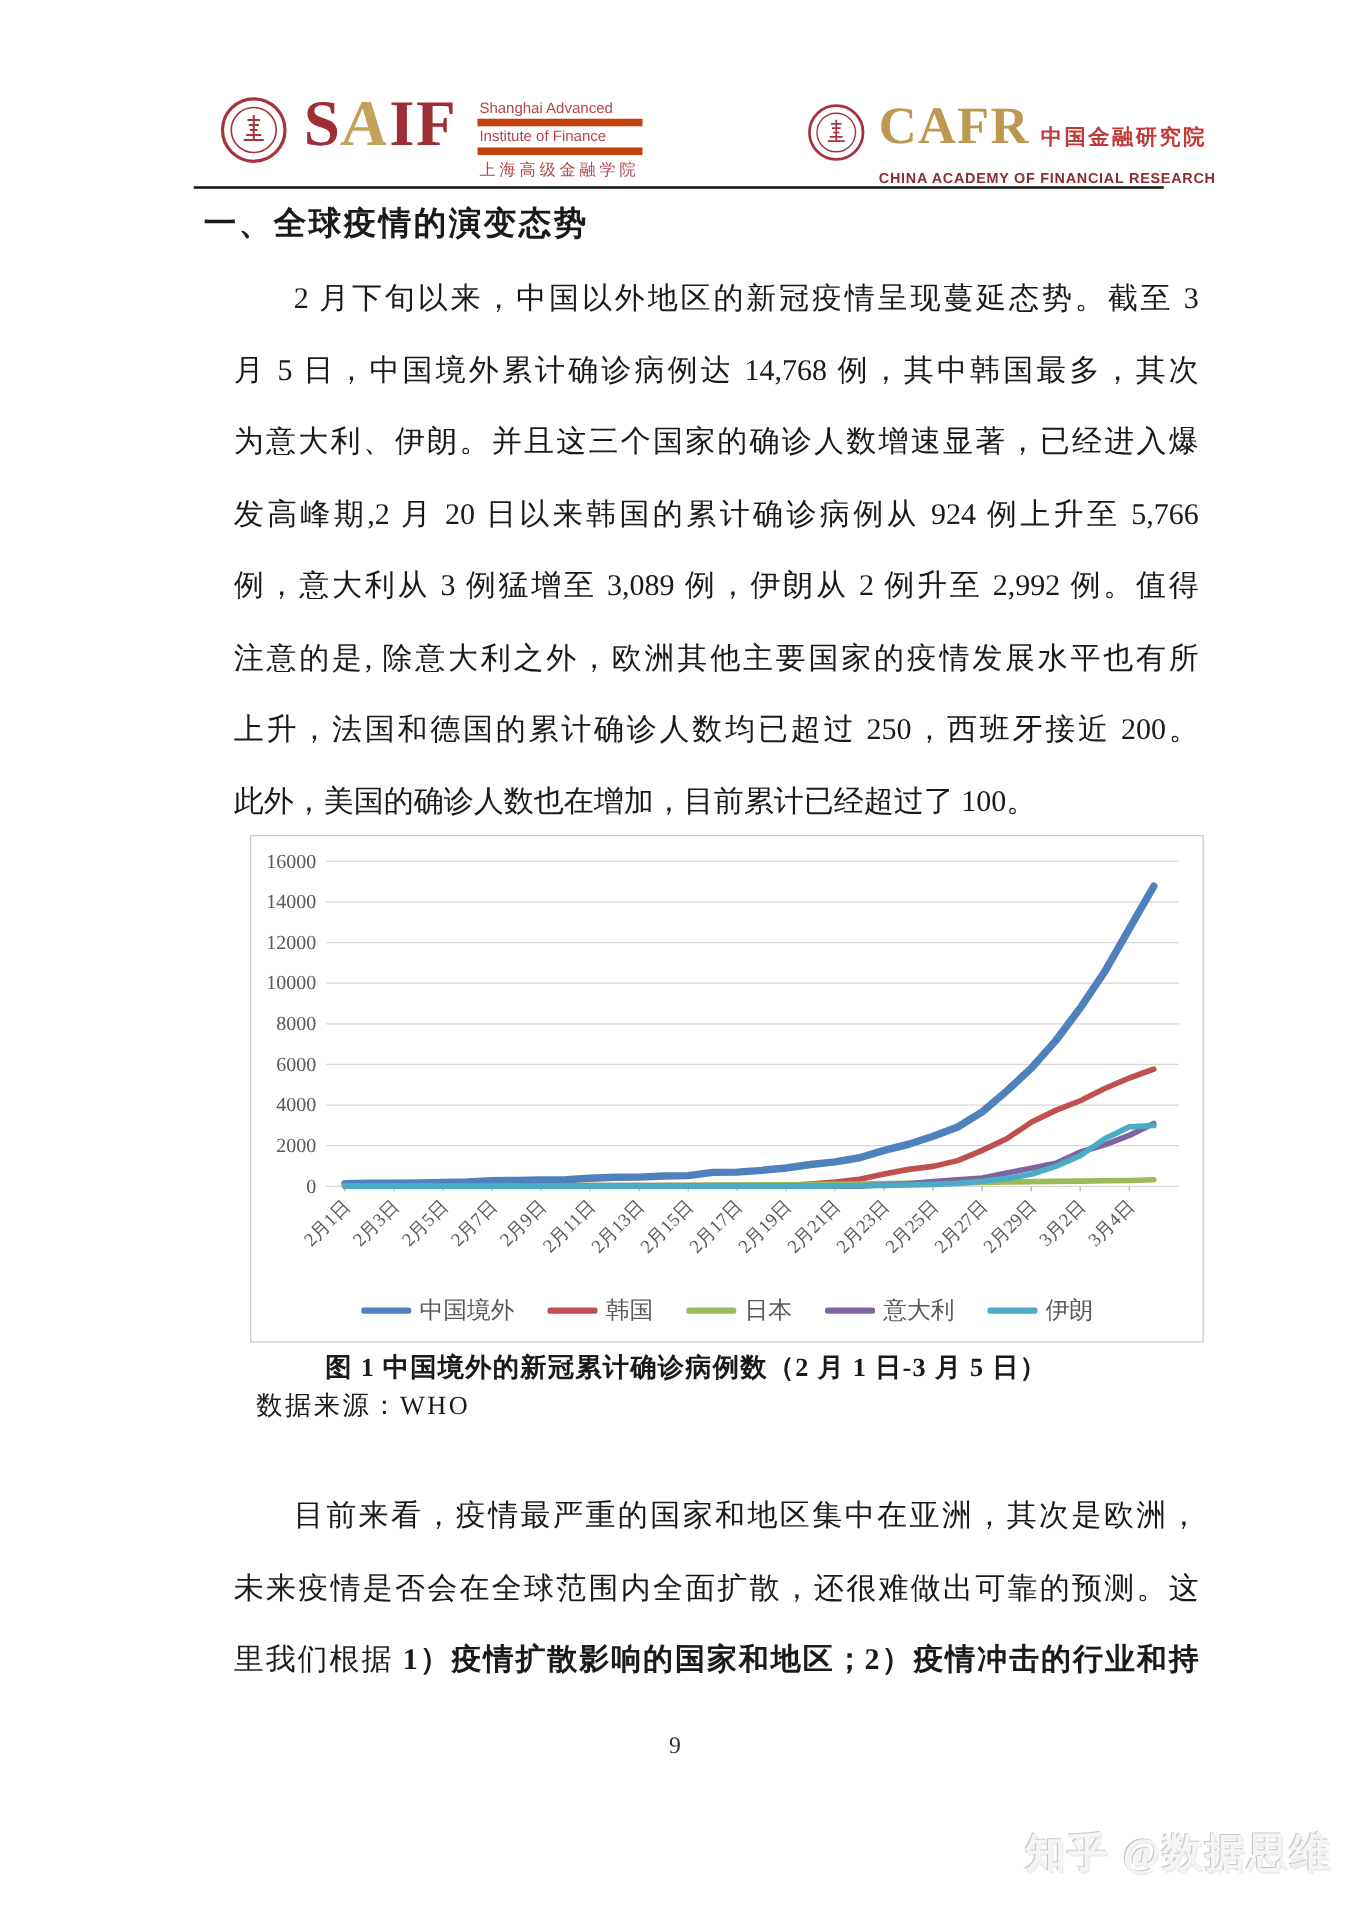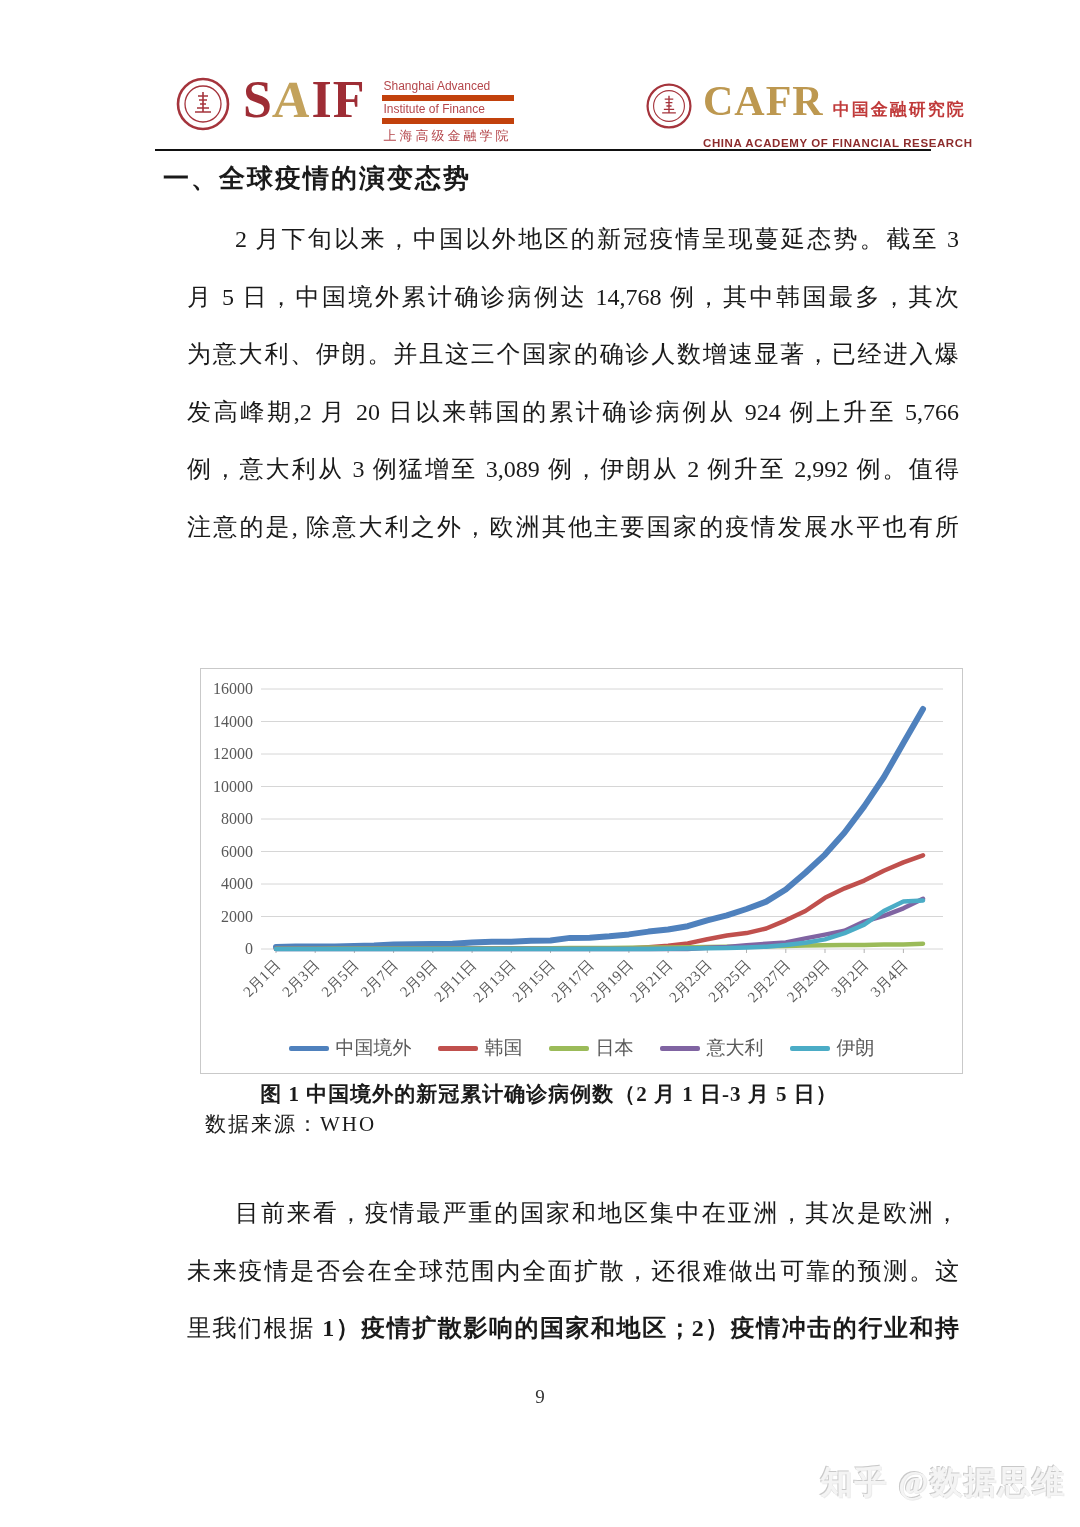--- a/index.html
+++ b/index.html
@@ -94,20 +94,22 @@
 
   <div class="abs section-title">一、全球疫情的演变态势</div>
 
   <div id="para1" class="abs para">
       <div class="para-line fill indent">2 月下旬以来，中国以外地区的新冠疫情呈现蔓延态势。截至 3</div>
       <div class="para-line fill">月 5 日，中国境外累计确诊病例达 14,768 例，其中韩国最多，其次</div>
       <div class="para-line fill">为意大利、伊朗。并且这三个国家的确诊人数增速显著，已经进入爆</div>
       <div class="para-line fill">发高峰期,2 月 20 日以来韩国的累计确诊病例从 924 例上升至 5,766</div>
       <div class="para-line fill">例，意大利从 3 例猛增至 3,089 例，伊朗从 2 例升至 2,992 例。值得</div>
       <div class="para-line fill">注意的是, 除意大利之外，欧洲其他主要国家的疫情发展水平也有所</div>
+      <div class="para-line fill">上升，法国和德国的累计确诊人数均已超过 250，西班牙接近 200。</div>
+      <div class="para-line">此外，美国的确诊人数也在增加，目前累计已经超过了 100。</div>
     </div>
 
   <div class="abs chart-box">
     <div><svg width="761" height="352">
           <line x1="60" y1="280.0" x2="742" y2="280.0" stroke="#d6d6d6" stroke-width="1"></line>
           <text x="52" y="285.0" text-anchor="end" font-size="16" fill="#595959">0</text>
           <line x1="60" y1="247.5" x2="742" y2="247.5" stroke="#d6d6d6" stroke-width="1"></line>
           <text x="52" y="252.5" text-anchor="end" font-size="16" fill="#595959">2000</text>
           <line x1="60" y1="215.0" x2="742" y2="215.0" stroke="#d6d6d6" stroke-width="1"></line>
           <text x="52" y="220.0" text-anchor="end" font-size="16" fill="#595959">4000</text>

